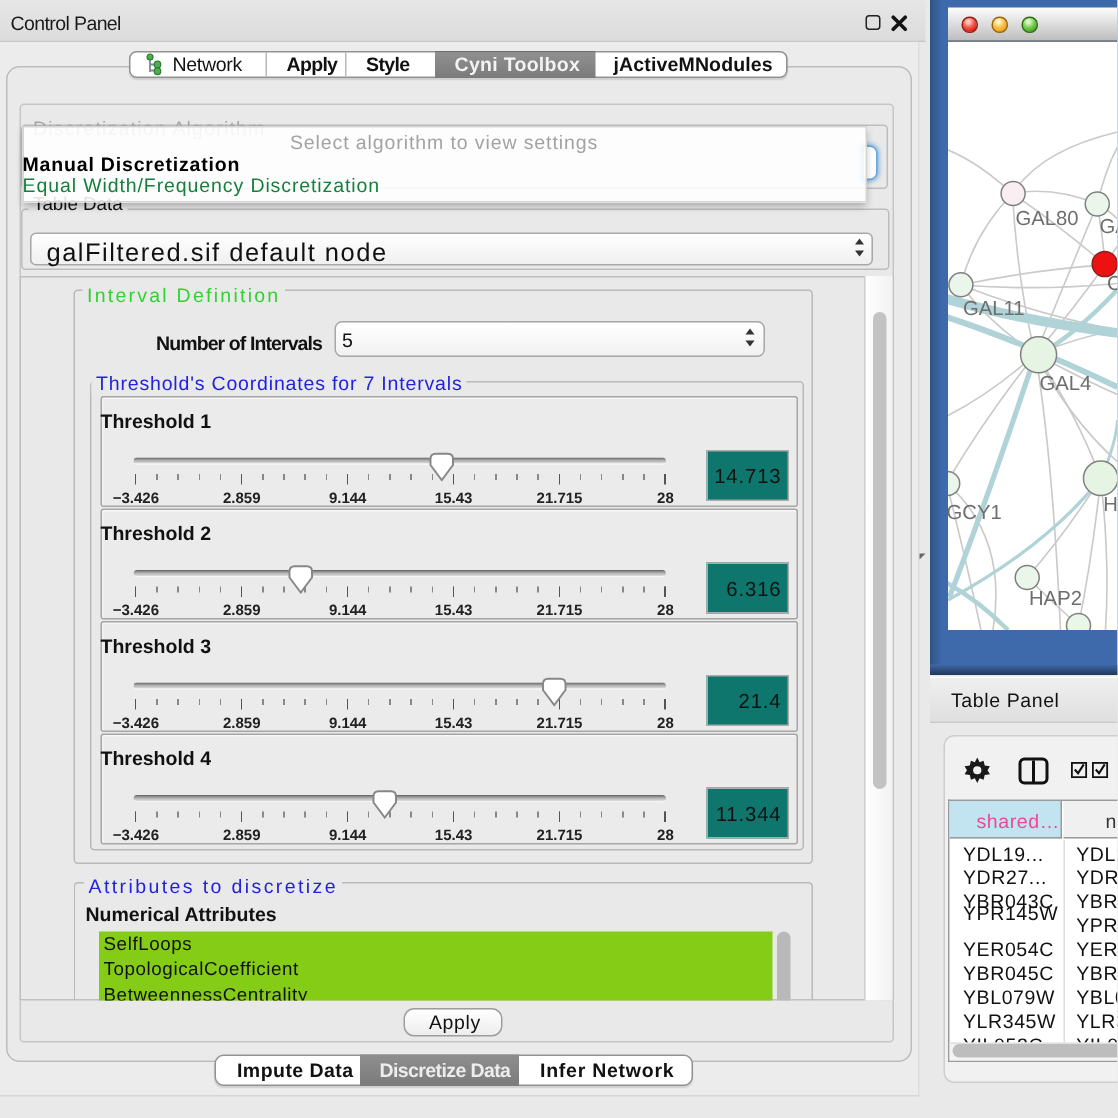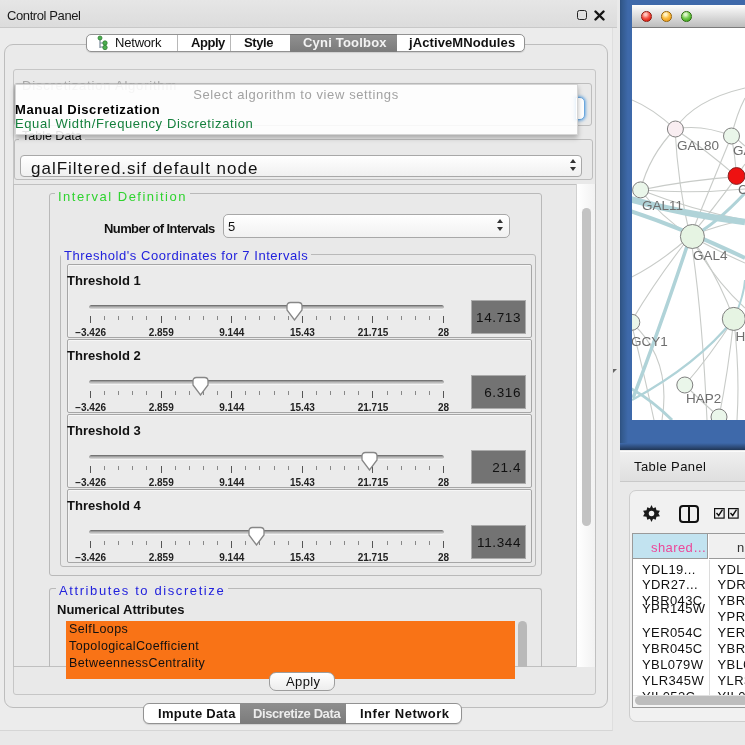--- a/index.html
+++ b/index.html
@@ -123,21 +123,21 @@
     <div class="ticklbl" style="left:443.6px;top:552px">28</div>
     <svg class="thumb" style="left:248px;top:525.5px" width="17" height="20" viewBox="0 0 17 20">
       <path d="M1 5 Q1 1.5 4.5 1.5 L12.5 1.5 Q16 1.5 16 5 L16 9 L8.5 19 L1 9 Z" fill="white" stroke="#878787" stroke-width="1.3"></path>
     </svg>
     <div class="vbox" style="top:524.5px">11.344</div>
   </div>
 
 <div class="abs" style="left:49px;top:588px;width:493px;height:79px;border:1px solid #b9b9b9;border-top-left-radius:3px;border-top-right-radius:3px;border-bottom:none"></div>
 <div class="txt" style="left:56px;top:583px;font-size:13px;color:#2222dd;background:#e9e9e9;padding:0 3px;letter-spacing:1.6px">Attributes to discretize</div>
 <div class="txt" style="left:57px;top:602px;font-size:13px;font-weight:bold;letter-spacing:0px">Numerical Attributes</div>
-<div class="abs" style="left:66px;top:621px;width:449px;height:58px;background:#f97316;overflow:hidden">
+<div class="abs" style="left:66px;top:621px;width:449px;height:46px;background:#84cc16;overflow:hidden">
   <div class="txt" style="left:3px;top:1px;font-size:12.5px">SelfLoops</div>
   <div class="txt" style="left:3px;top:18px;font-size:12.5px">TopologicalCoefficient</div>
   <div class="txt" style="left:3px;top:35px;font-size:12.5px">BetweennessCentrality</div>
 </div>
 <div class="abs" style="left:518px;top:621px;width:9px;height:46px;background:#b9b9b9;border-radius:4.5px 4.5px 0 0"></div>
 
 <div class="abs" style="left:269px;top:672px;width:66px;height:19px;background:linear-gradient(#ffffff,#ededed);border:1px solid #9d9d9d;border-radius:7px"></div>
 <div class="txt" style="left:286px;top:674px;font-size:13px">Apply</div>
 
 <div class="abs" style="left:143px;top:703px;width:319px;height:21px;background:#fff;border:1px solid #929292;border-radius:6px;box-shadow:0 1px 1px rgba(0,0,0,.12)"></div>
@@ -269,21 +269,21 @@
 
 <style>
 .updown{width:7px;height:12px}
 .updown::before{content:"";position:absolute;left:0;top:0;border-left:3.5px solid transparent;border-right:3.5px solid transparent;border-bottom:4.5px solid #333}
 .updown::after{content:"";position:absolute;left:0;bottom:0;border-left:3.5px solid transparent;border-right:3.5px solid transparent;border-top:4.5px solid #333}
 .tl{width:10.5px;height:10.5px;border-radius:50%}
 .thpanel{position:absolute;left:67px;width:465px;height:74px;background:#ebebeb;border:1px solid #a6a6a6;border-radius:2px;box-shadow:inset 0 1px 0 #f6f6f6,inset 1px 0 0 #f3f3f3}
 .thlabel{position:absolute;left:67px;font-size:13px;font-weight:bold;color:#111;white-space:nowrap;letter-spacing:0}
 .track{position:absolute;left:89px;width:355px;height:5px;border-radius:2.5px;background:linear-gradient(#5f5f5f,#ababab 45%,#dedede);border-bottom:1px solid #f5f5f5}
 .thumb{position:absolute;width:17px;height:20px}
-.vbox{position:absolute;left:471px;width:55px;height:34px;background:#737373;border:1px solid #ababab;font-size:13.5px;letter-spacing:0.6px;text-align:right;padding:9.5px 4px 0 0;color:#111}
+.vbox{position:absolute;left:471px;width:55px;height:34px;background:#0f766e;border:1px solid #ababab;font-size:13.5px;letter-spacing:0.6px;text-align:right;padding:9.5px 4px 0 0;color:#111}
 .ticklbl{position:absolute;font-size:10px;font-weight:bold;color:#222;transform:translateX(-50%);white-space:nowrap}
 .minor{position:absolute;left:90px;width:356px;height:4px;background:repeating-linear-gradient(90deg,#888 0 1px,transparent 1px 14.12px)}
 .major{position:absolute;left:90px;width:356px;height:7px;background:repeating-linear-gradient(90deg,#555 0 1px,transparent 1px 70.6px)}
 </style>
 
 <div class="abs" style="left:15px;top:84px;width:563px;height:51px;background:rgba(255,255,255,.88);border:1px solid #d5d5d5;box-shadow:0 3px 5px rgba(0,0,0,.28)"></div>
 <div class="txt" style="left:296px;top:87px;transform:translateX(-50%);font-size:13px;color:#a2a2a2;letter-spacing:0.6px">Select algorithm to view settings</div>
 <div class="txt" style="left:15px;top:102px;font-size:13px;font-weight:bold;color:#000;letter-spacing:0.55px">Manual Discretization</div>
 <div class="txt" style="left:15px;top:116px;font-size:13px;color:#15803d;letter-spacing:0.6px">Equal Width/Frequency Discretization</div>
 

